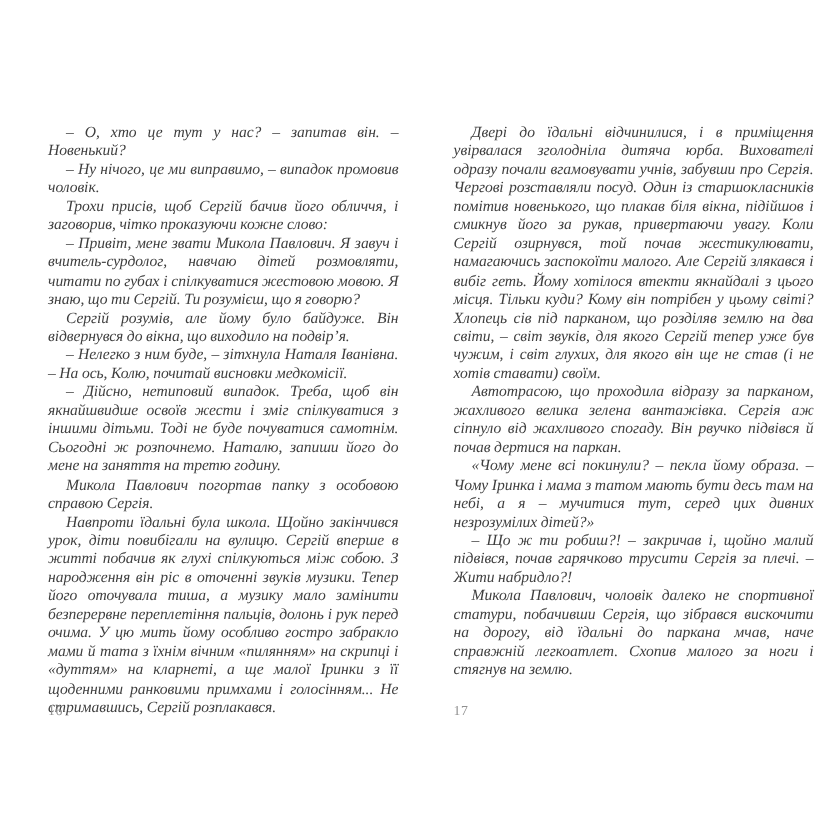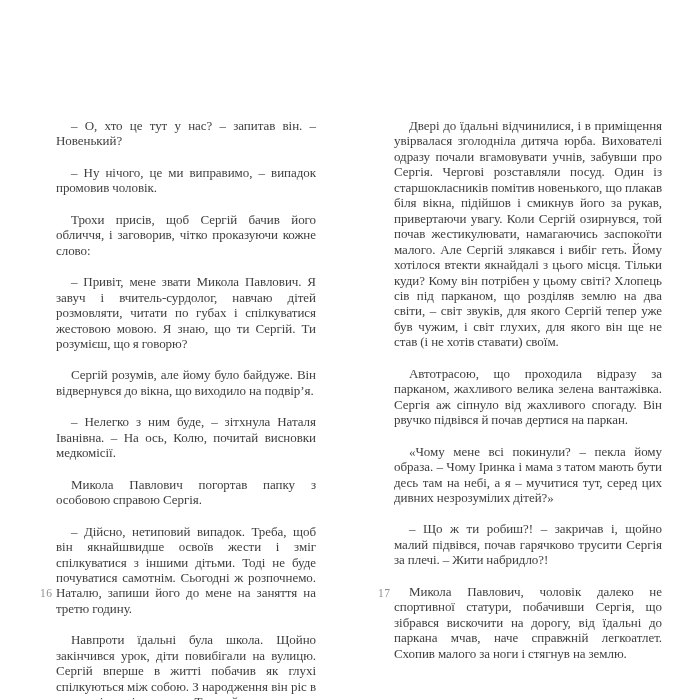--- a/index.html
+++ b/index.html
@@ -25,29 +25,30 @@
   }
   .page-left {
     left: 40px;
     width: 292px;
   }
   .page-right {
     left: 378px;
     width: 300px;
   }
   .page-text p {
-    margin: 16px;
+    margin: 0;
     padding: 0;
     font-size: 13px;
     line-height: 15.45px;
     color: #3e3e3e;
     text-align: justify;
     text-indent: 15px;
     letter-spacing: -0.05px;
     word-spacing: -0.2px;
+    font-style: italic;
   }
   .page-number {
     position: absolute;
     top: 484px;
     left: 0;
     right: 0;
     text-align: left;
     font-size: 11.5px;
     line-height: 14px;
     color: #8f8f8f;
@@ -60,22 +61,22 @@
 <div class="spread">
 
   <section class="page page-left">
     <div class="page-text">
       <p>– О, хто це тут у нас? – запитав він. – Новенький?</p>
       <p>– Ну нічого, це ми виправимо, – випадок промовив чоловік.</p>
       <p>Трохи присів, щоб Сергій бачив його обличчя, і заговорив, чітко проказуючи кожне слово:</p>
       <p>– Привіт, мене звати Микола Павлович. Я завуч і вчитель-сурдолог, навчаю дітей розмовляти, читати по губах і спілкуватися жестовою мовою. Я знаю, що ти Сергій. Ти розумієш, що я говорю?</p>
       <p>Сергій розумів, але йому було байдуже. Він відвернувся до вікна, що виходило на подвір’я.</p>
       <p>– Нелегко з ним буде, – зітхнула Наталя Іванівна. – На ось, Колю, почитай висновки медкомісії.</p>
+      <p>– Дійсно, нетиповий випадок. Треба, щоб він якнайшвидше освоїв жести і зміг спілкуватися з іншими дітьми. Тоді не буде почуватися самотнім. Сьогодні ж розпочнемо. Наталю, запиши його до мене на заняття на третю годину.</p>
       <p>Микола Павлович погортав папку з особовою справою Сергія.</p>
-      <p>– Дійсно, нетиповий випадок. Треба, щоб він якнайшвидше освоїв жести і зміг спілкуватися з іншими дітьми. Тоді не буде почуватися самотнім. Сьогодні ж розпочнемо. Наталю, запиши його до мене на заняття на третю годину.</p>
       <p>Навпроти їдальні була школа. Щойно закінчився урок, діти повибігали на вулицю. Сергій вперше в житті побачив як глухі спілкуються між собою. З народження він ріс в оточенні звуків музики. Тепер його оточувала тиша, а музику мало замінити безперервне переплетіння пальців, долонь і рук перед очима. У цю мить йому особливо гостро забракло мами й тата з їхнім вічним «пилянням» на скрипці і «дуттям» на кларнеті, а ще малої Іринки з її щоденними ранковими примхами і голосінням... Не стримавшись, Сергій розплакався.</p>
     </div>
     <div class="page-number">16</div>
   </section>
 
   <section class="page page-right">
     <div class="page-text">
       <p>Двері до їдальні відчинилися, і в приміщення увірвалася зголодніла дитяча юрба. Вихователі одразу почали вгамовувати учнів, забувши про Сергія. Чергові розставляли посуд. Один із старшокласників помітив новенького, що плакав біля вікна, підійшов і смикнув його за рукав, привертаючи увагу. Коли Сергій озирнувся, той почав жестикулювати, намагаючись заспокоїти малого. Але Сергій злякався і вибіг геть. Йому хотілося втекти якнайдалі з цього місця. Тільки куди? Кому він потрібен у цьому світі? Хлопець сів під парканом, що розділяв землю на два світи, – світ звуків, для якого Сергій тепер уже був чужим, і світ глухих, для якого він ще не став (і не хотів ставати) своїм.</p>
       <p>Автотрасою, що проходила відразу за парканом, жахливого велика зелена вантажівка. Сергія аж сіпнуло від жахливого спогаду. Він рвучко підвівся й почав дертися на паркан.</p>
       <p>«Чому мене всі покинули? – пекла йому образа. – Чому Іринка і мама з татом мають бути десь там на небі, а я – мучитися тут, серед цих дивних незрозумілих дітей?»</p>

